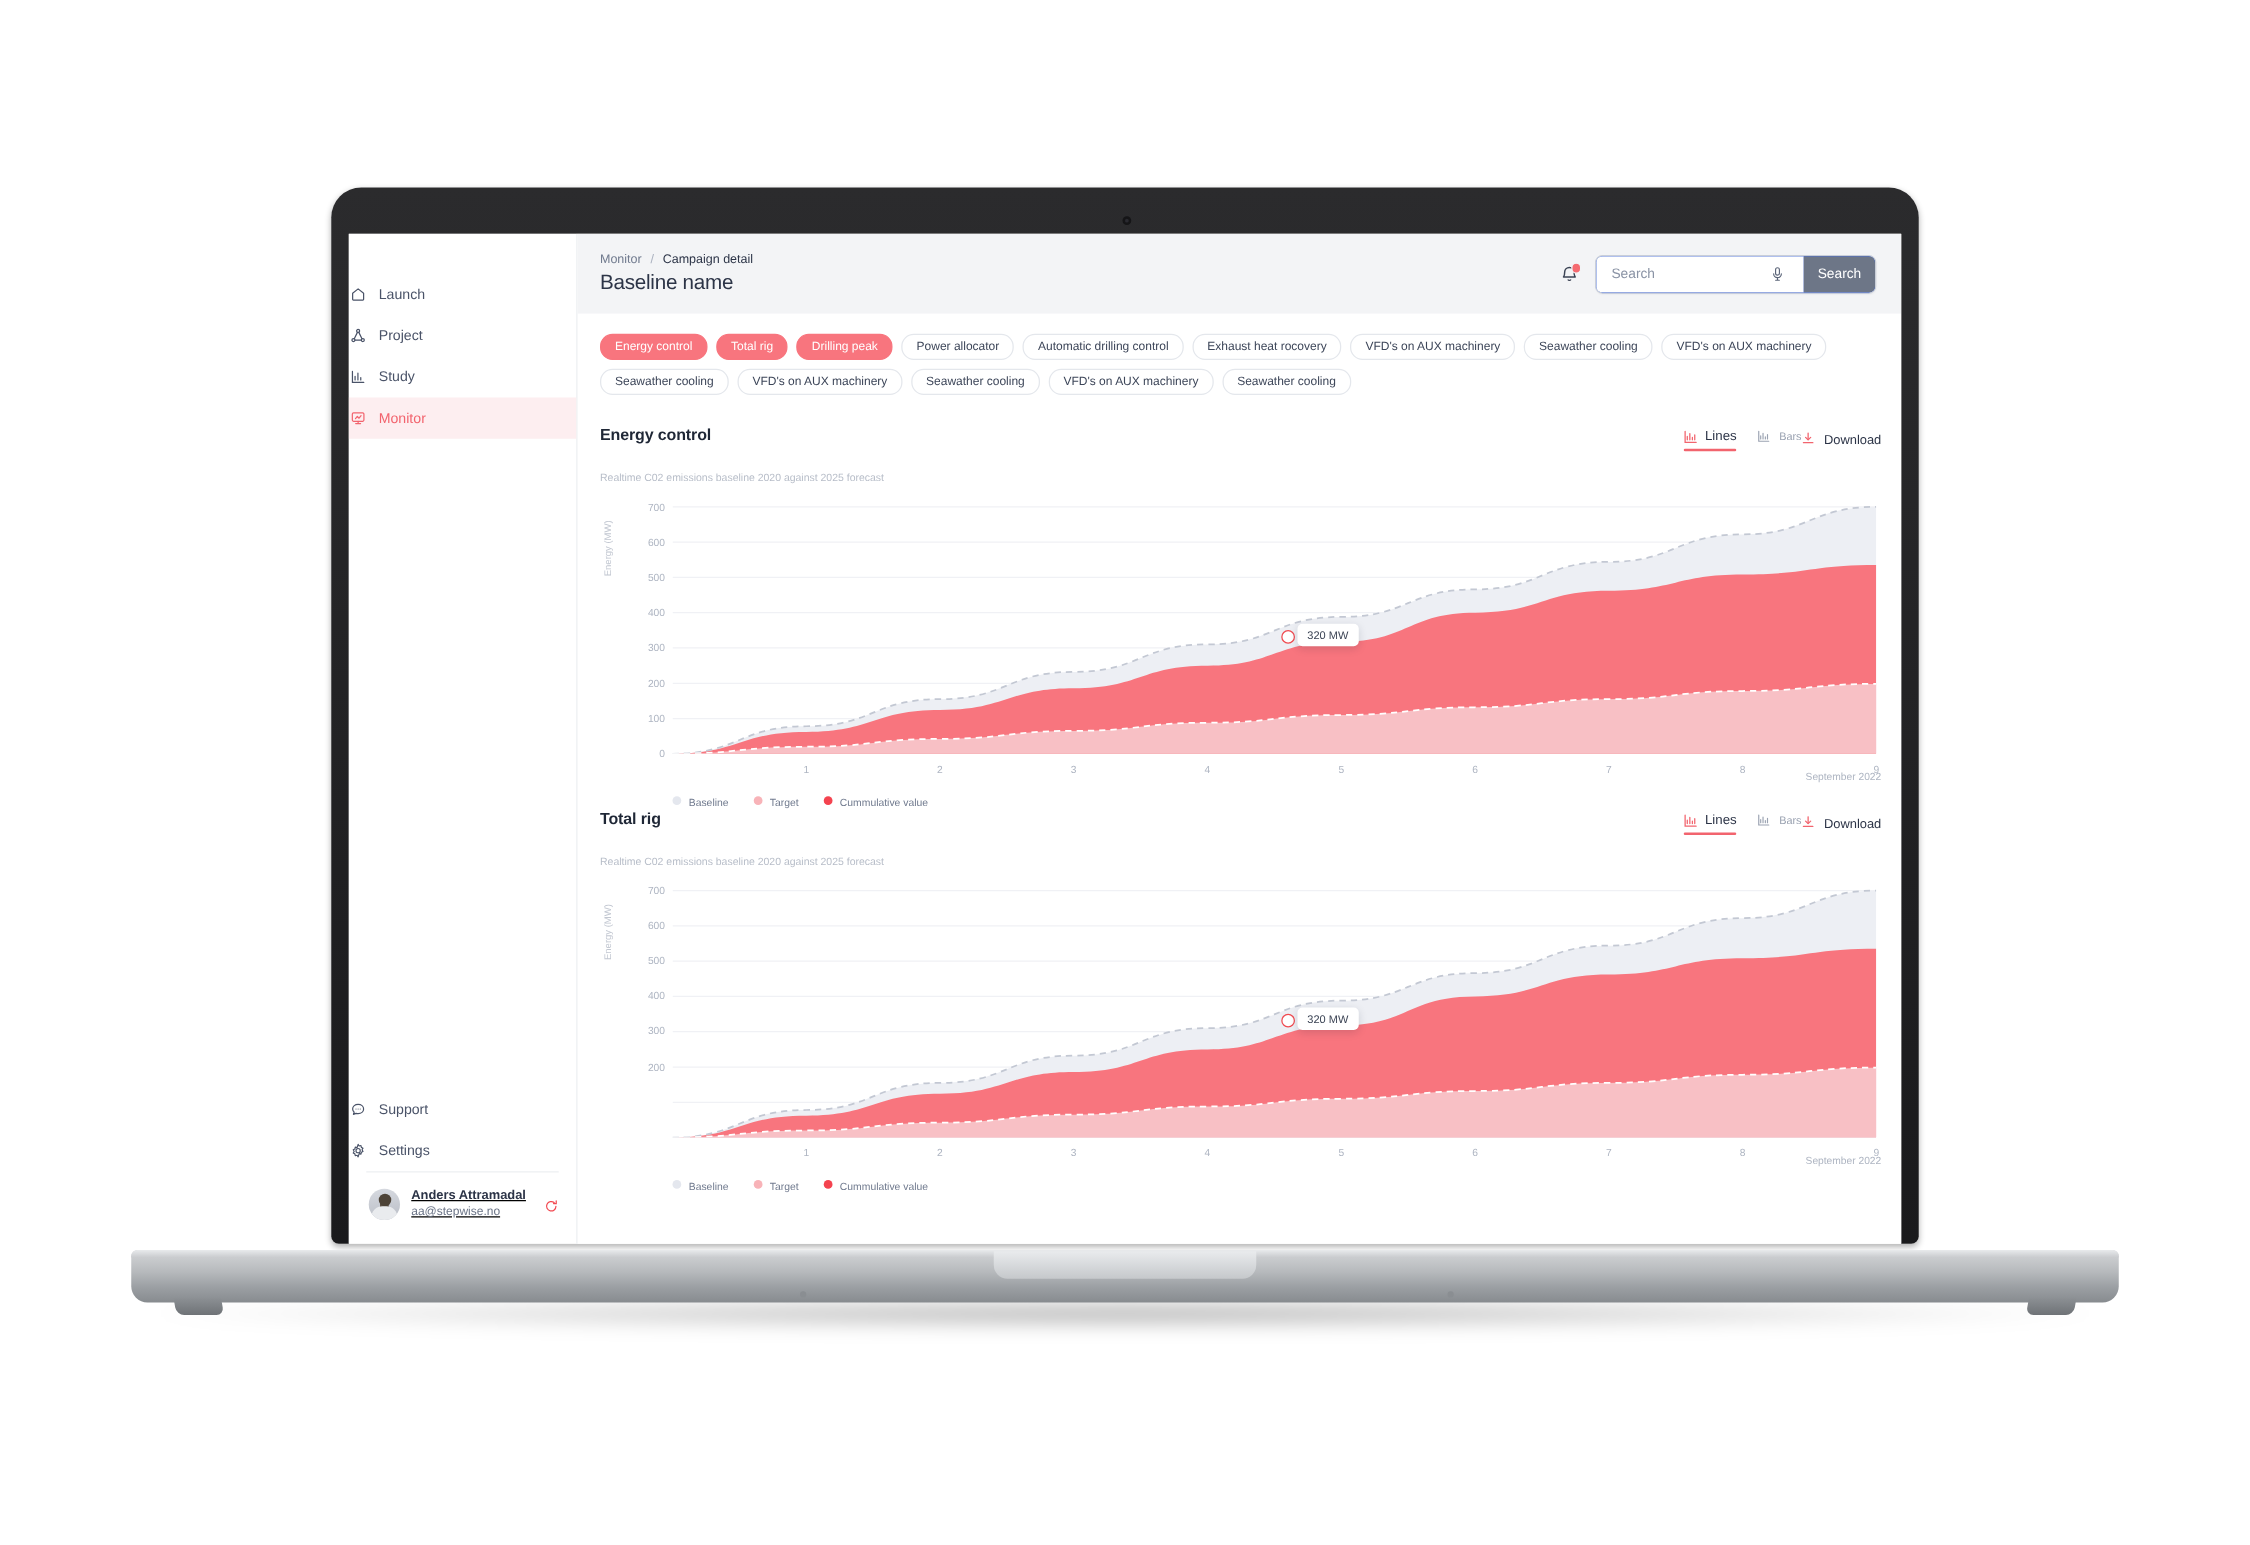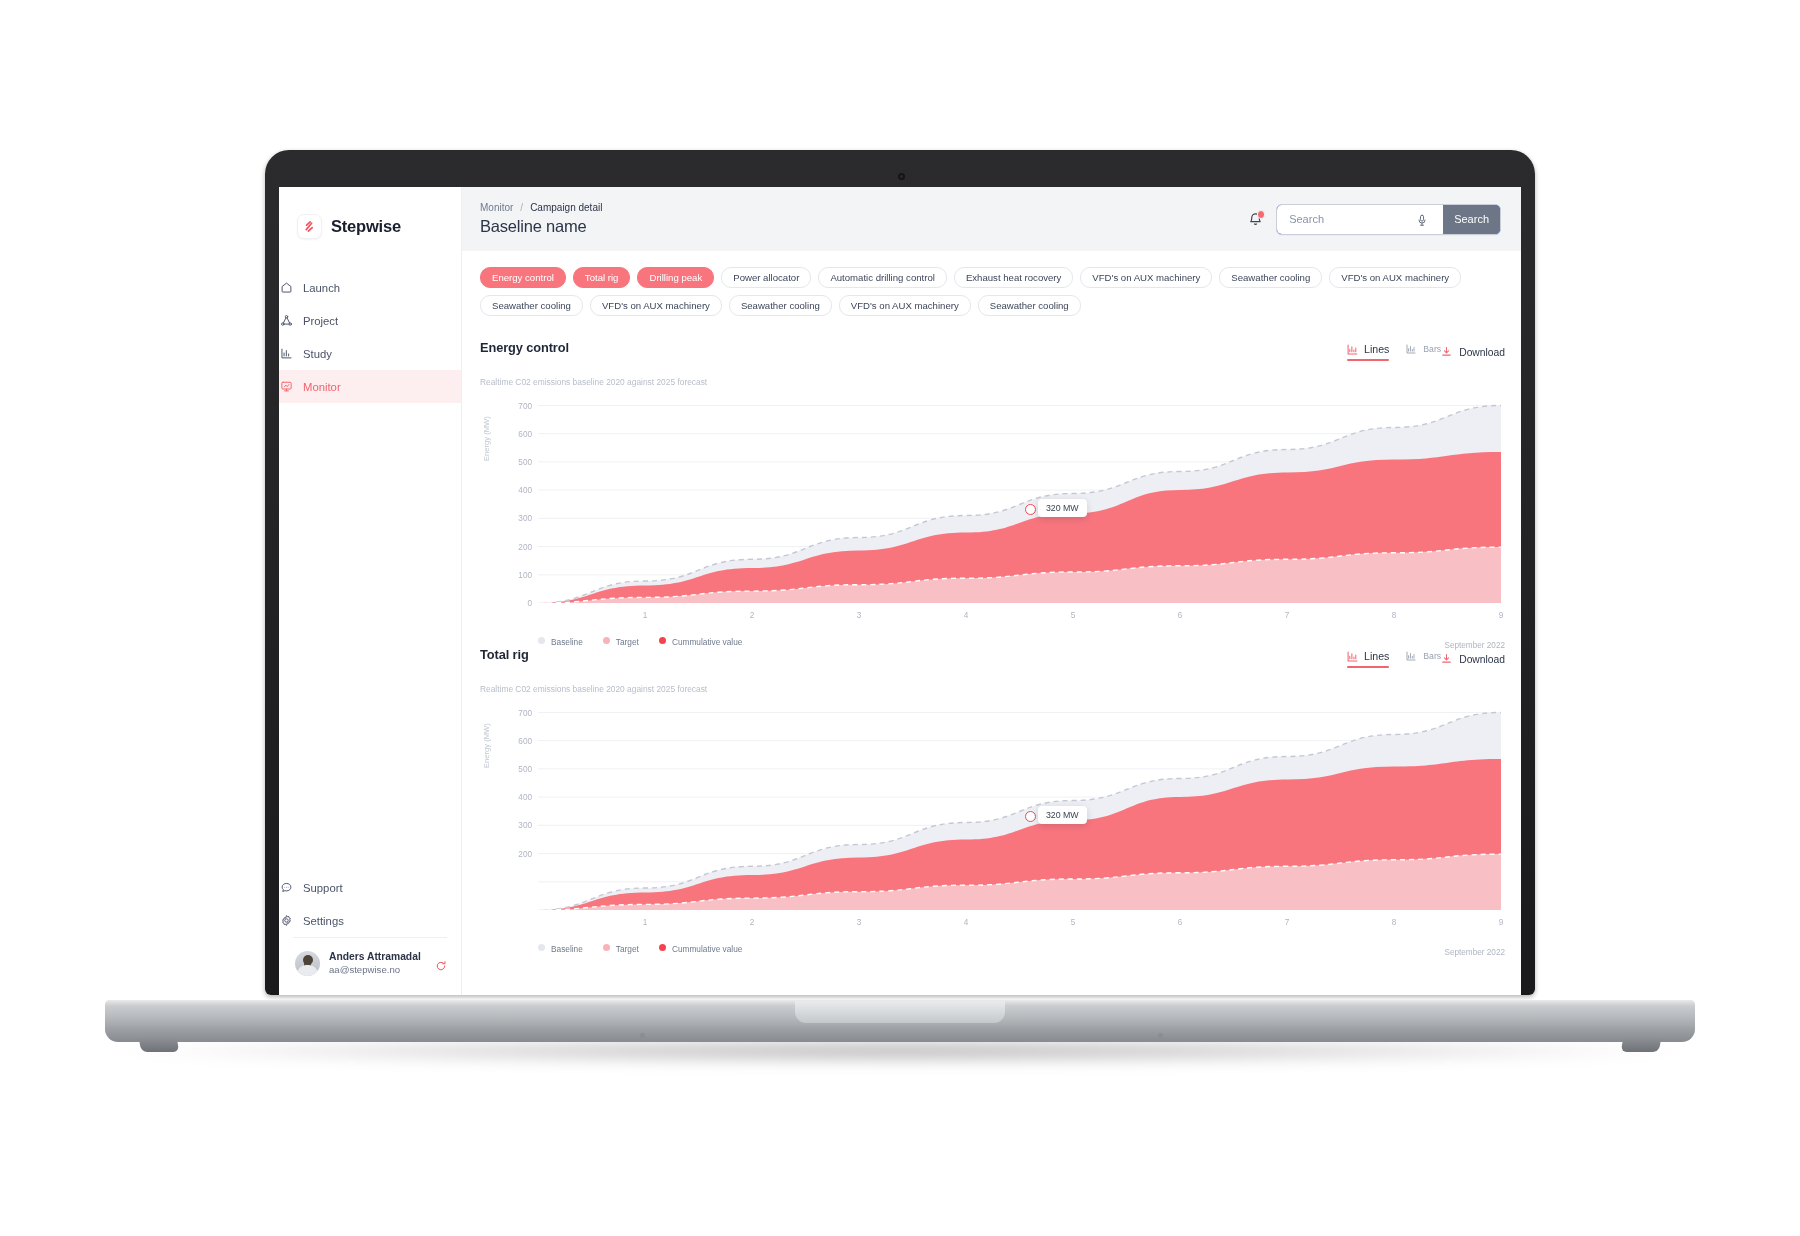--- a/index.html
+++ b/index.html
@@ -108,20 +108,21 @@
   }
   .nav-item .ico{width:14px;height:14px;display:flex;align-items:center;justify-content:center;}
   .nav-item.active{background:#fdeef0;color:#f2646e;font-weight:400;}
   .nav-item.active .ico svg{stroke:#f2646e;}
 
   .nav-bottom{margin-top:auto;}
   .sep{height:1px;background:#edeff2;margin:0 14px;}
   .user{
     display:flex;align-items:center;gap:9px;
     padding:12px 14px 18px 16px;
+    text-decoration:underline;
   }
   .avatar{
     width:25px;height:25px;border-radius:50%;
     background:linear-gradient(175deg,#d7dae0 0%,#b9bdc6 100%);
     flex:0 0 25px;position:relative;overflow:hidden;
   }
   .avatar .head{position:absolute;left:7.5px;top:4px;width:10px;height:10px;border-radius:50%;background:#4d4337;}
   .avatar .body{position:absolute;left:2px;top:14px;width:21px;height:14px;border-radius:9px 9px 0 0;background:#e9ebee;}
   .avatar .neck{position:absolute;left:9px;top:11px;width:7px;height:6px;background:#5d5247;}
   .user-meta{flex:1;min-width:0;}
@@ -215,21 +216,21 @@
   }
   .ticksY{position:absolute;left:14px;top:0;width:38px;height:206px;}
   .tickY{
     position:absolute;right:0;transform:translateY(-50%);
     font-size:8.2px;color:#aeb5c2;text-align:right;width:100%;
   }
   .canvas{position:absolute;left:58px;right:4px;top:0;height:206px;}
   .canvas svg{display:block;width:100%;height:100%;}
   .ticksX{position:absolute;left:58px;right:4px;top:214px;height:12px;}
   .tickX{position:absolute;transform:translateX(-50%);font-size:8.2px;color:#aeb5c2;}
-  .xcap{position:absolute;right:0;top:244px;font-size:8.2px;color:#aeb5c2;}
+  .xcap{position:absolute;right:0;top:220px;font-size:8.2px;color:#aeb5c2;}
   .legend{position:absolute;left:58px;top:240px;display:flex;align-items:center;gap:20px;}
   .lg{display:flex;align-items:flex-start;gap:6px;font-size:8.3px;color:#707a8e;}
   .lgd{width:7px;height:7px;border-radius:50%;}
   .marker{position:absolute;}
   .marker .ring{
     width:9px;height:9px;border-radius:50%;
     border:1.6px solid #f04a50;background:#fff;
   }
   .tip{
     position:absolute;left:13px;top:-5px;
@@ -243,32 +244,20 @@
 
 <div id="laptop">
   <div class="lid"></div>
   <div class="camera"></div>
   <div class="camera-dot"></div>
 
   <div class="screen">
     <div class="app">
 
       <div class="sidebar">
-        <div class="brand">
-          <div class="brand-mark">
-            <svg width="15" height="15" viewBox="0 0 15 15">
-              <g stroke="#f4525e" stroke-width="1.7" stroke-linecap="round">
-                <line x1="4.2" y1="10.6" x2="9.6" y2="4.2"></line>
-                <line x1="4.6" y1="6.2" x2="8.2" y2="2.8"></line>
-                <line x1="6.4" y1="12.2" x2="10.2" y2="8.6"></line>
-              </g>
-            </svg>
-          </div>
-          <div class="brand-name">Stepwise</div>
-        </div>
 
         <div class="nav">
           <div class="nav-item">
             <span class="ico">
               <svg width="13" height="13" viewBox="0 0 16 16" fill="none" stroke="#4a5368" stroke-width="1.2" stroke-linejoin="round">
                 <path d="M2.6 6.8 8 2.6l5.4 4.2v6.1a.7.7 0 0 1-.7.7H3.3a.7.7 0 0 1-.7-.7z"></path>
               </svg>
             </span>
             <span>Launch</span>
           </div>

